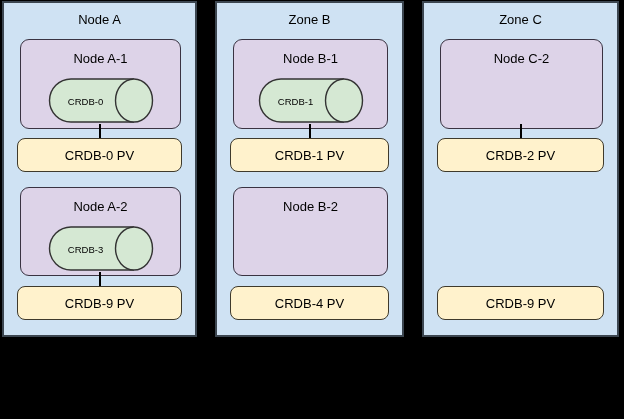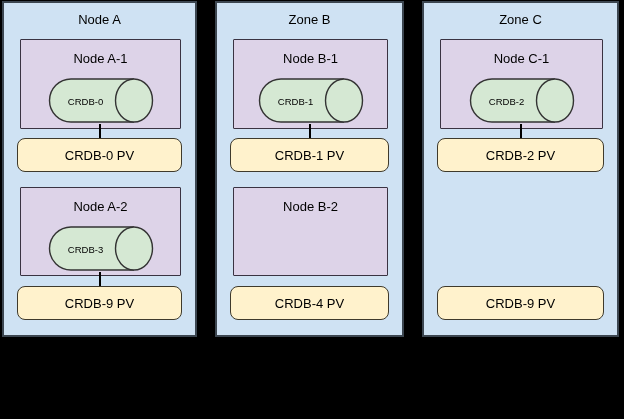--- a/index.html
+++ b/index.html
@@ -33,21 +33,21 @@
     top: 9px; left: 0; right: 0;
     text-align: center;
     font-size: 13px;
     line-height: 16px;
   }
   .node {
     position: absolute;
     left: 16px; right: 14px;
     background: var(--node-fill, #ddd3e8);
     border: 1.4px solid var(--node-stroke, #333);
-    border-radius: 1px;
+    border-radius: 9px;
     box-sizing: border-box;
   }
   .node-row1 { top: 36px;  height: 90px; }
   .node-row2 { top: 184px; height: 89px; text-decoration: underline; }
 
   .node-title {
     position: absolute;
     top: 11px; left: 0; right: 0;
     text-align: center;
     font-size: 13px;
@@ -156,28 +156,21 @@
     <div class="node node-row2">
       <div class="node-title">Node B-2</div>
     </div>
     <div class="pv pv-row2">CRDB-4 PV</div>
   </section>
 
   <section class="zone zone-c">
     <div class="zone-title">Zone C</div>
 
     <div class="node node-row1">
-      <div class="node-title">Node C-1</div>
-      <div class="pod">
-        <svg width="106" height="45" viewBox="0 0 106 45" aria-hidden="true">
-          <path class="pod-body" d="M 86 1 L 23 1 A 21.5 21.5 0 0 0 23 44 L 86 44"></path>
-          <ellipse class="pod-cap" cx="86" cy="22.5" rx="18.5" ry="21.5"></ellipse>
-        </svg>
-        <span class="pod-label">CRDB-2</span>
-      </div>
+      <div class="node-title">Node C-2</div>
     </div>
     <div class="connector connector-row1"></div>
     <div class="pv pv-row1">CRDB-2 PV</div>
 
     <div class="pv pv-row2">CRDB-9 PV</div>
   </section>
 
 </div>
 
 </body></html>

